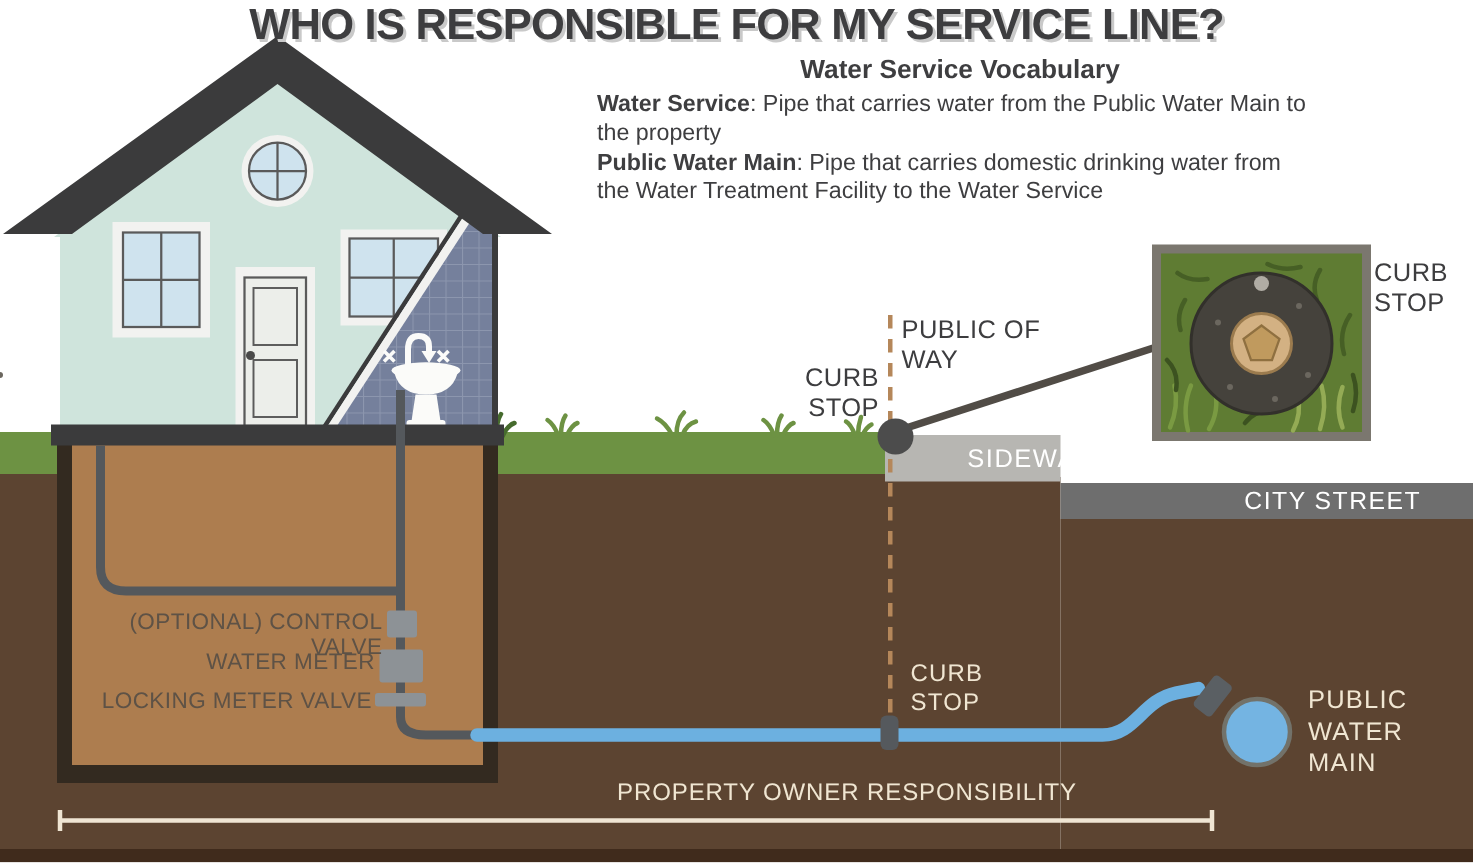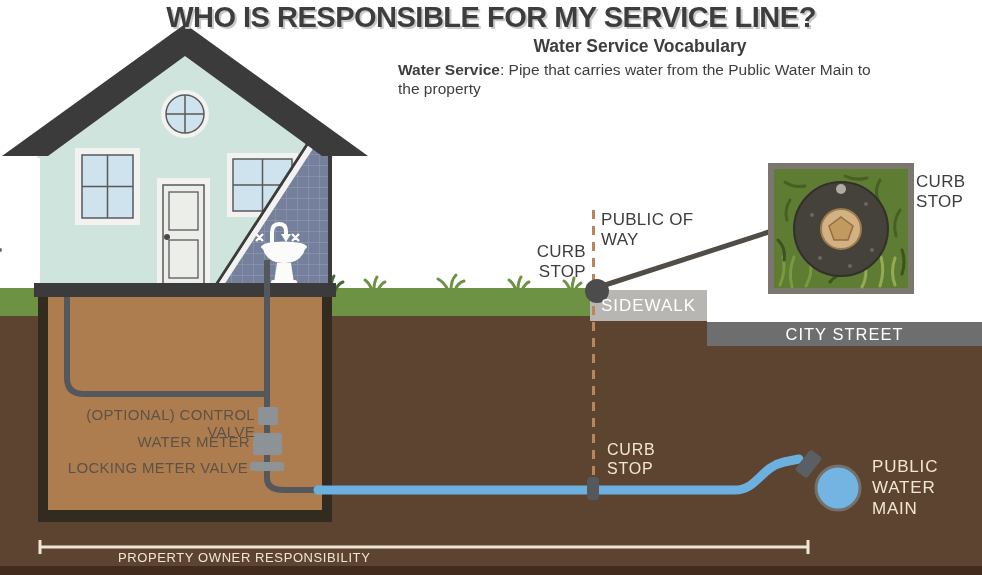--- a/index.html
+++ b/index.html
@@ -10,21 +10,21 @@
   .pre{white-space:pre-line;}
   .title{left:0;top:1px;width:982px;text-align:center;font-size:29px;font-weight:bold;
          letter-spacing:-0.5px;color:#3d3d3f;text-shadow:2px 2px 0 #c9c9c9;}
   .vocab-head{left:402px;top:36px;width:476px;text-align:center;font-size:17.5px;font-weight:bold;}
   .vocab-body{left:398px;top:60px;width:478px;font-size:15.5px;line-height:19.3px;}
   .vocab-entry .term{font-weight:bold;margin-top:40px;}
   .base-lbl{color:#5e5246;font-size:15px;letter-spacing:0.3px;text-align:right;}
   .dark-lbl{font-size:17px;line-height:20px;color:#3d3d3f;letter-spacing:0.3px;}
   .cream{color:#f0e6d2;}
   .cream-lbl{font-size:17px;line-height:21px;letter-spacing:0.8px;}
-  .band-lbl{color:#ffffff;font-size:16.5px;letter-spacing:1px;}
+  .band-lbl{color:#ffffff;font-size:16.5px;letter-spacing:1px;padding-left:44px;}
 </style>
 </head>
 <body>
 
 <div id="stage">
 
 <svg id="scene" width="982" height="575" viewBox="0 0 982 575">
   <defs>
     <pattern id="tiles" width="11" height="11" patternUnits="userSpaceOnUse">
       <rect width="11" height="11" fill="#75809c"></rect>
@@ -156,35 +156,36 @@
 
   <path d="M40,540 V554 M40,547 H808 M808,540 V554" stroke="#efe5d3" stroke-width="3" fill="none"></path>
 </svg>
 
 <div class="lbl title">WHO IS RESPONSIBLE FOR MY SERVICE LINE?</div>
 
 <div class="lbl vocab-head">Water Service Vocabulary</div>
 
 <div class="lbl vocab-body">
   <div class="vocab-entry"><span class="term">Water Service</span><span>: Pipe that carries water from the Public Water Main to the property</span></div>
+  <div class="vocab-entry"><span class="term">Public Water Main</span><span>: Pipe that carries domestic drinking water from the Water Treatment Facility to the Water Service</span></div>
 </div>
 
 <div class="lbl base-lbl" style="left:40px;top:406px;width:215px;">(OPTIONAL) CONTROL VALVE</div>
 <div class="lbl base-lbl" style="left:40px;top:459px;width:208px;">LOCKING METER VALVE</div>
 <div class="lbl base-lbl" style="left:40px;top:433px;width:210px;">WATER METER</div>
 
 <div class="lbl dark-lbl pre" style="left:498px;top:242px;width:88px;text-align:right;">CURB
 STOP</div>
 <div class="lbl dark-lbl pre" style="left:601px;top:210px;">PUBLIC OF
 WAY</div>
 <div class="lbl band-lbl" style="left:590px;top:296px;width:117px;text-align:center;font-size:17px;">SIDEWALK</div>
 <div class="lbl band-lbl" style="left:707px;top:325px;width:275px;text-align:center;">CITY STREET</div>
 <div class="lbl dark-lbl pre" style="left:916px;top:172px;">CURB
 STOP</div>
 
 <div class="lbl cream cream-lbl pre" style="left:607px;top:440px;font-size:16px;line-height:19px;">CURB
 STOP</div>
 <div class="lbl cream cream-lbl pre" style="left:872px;top:456px;">PUBLIC
 WATER
 MAIN</div>
-<div class="lbl cream" style="left:118px;top:550px;width:600px;text-align:left;font-size:13px;letter-spacing:0.6px;">PROPERTY OWNER RESPONSIBILITY</div>
+<div class="lbl cream" style="left:118px;top:520px;width:600px;text-align:right;font-size:16px;letter-spacing:0.6px;">PROPERTY OWNER RESPONSIBILITY</div>
 
 </div>
 
 </body></html>

